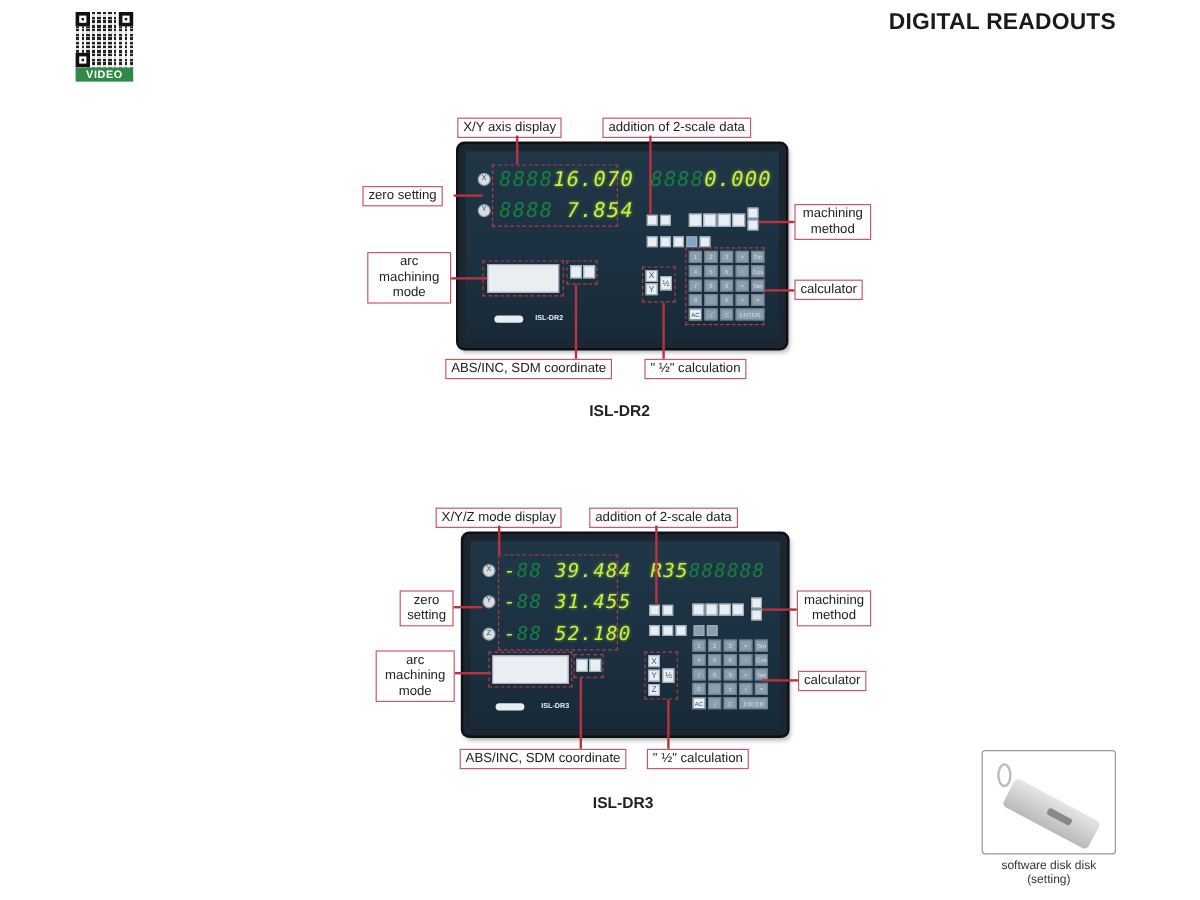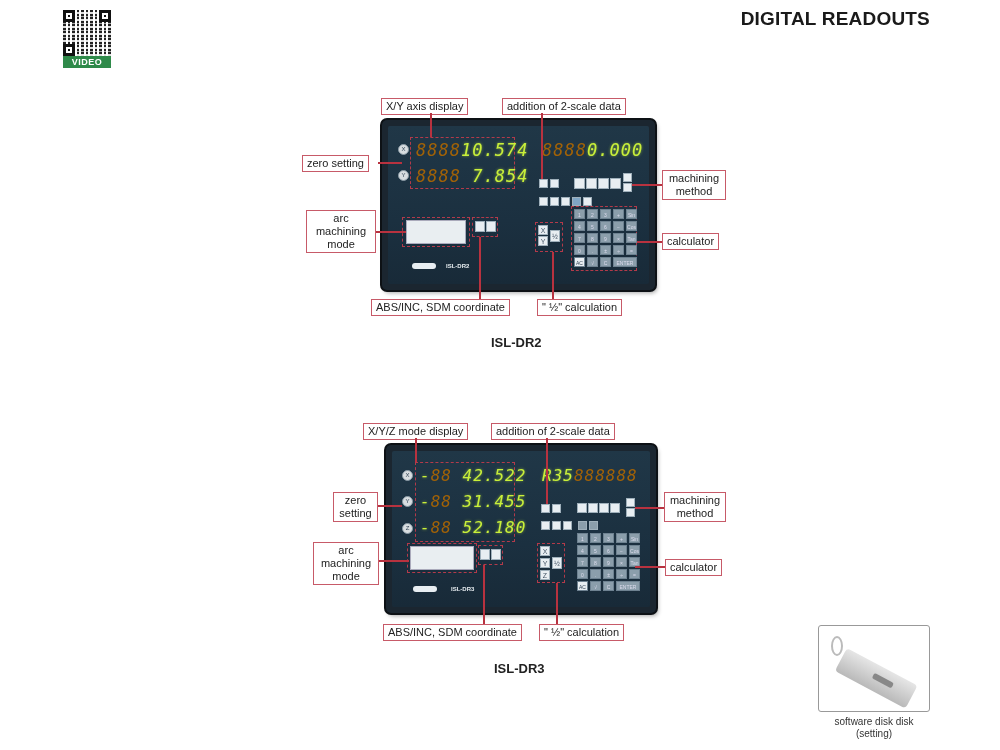--- a/index.html
+++ b/index.html
@@ -16,21 +16,21 @@
   .qr-grid .noise { position: absolute; inset: 0; background:
       repeating-linear-gradient(0deg, rgba(255,255,255,.85) 0 2px, transparent 2px 4px, rgba(255,255,255,.6) 4px 5px, transparent 5px 7px); }
   .qr-badge { width: 48px; height: 12px; background: #2f8a4a; color: #fff; font-size: 9px; font-weight: bold; text-align: center; line-height: 12px; letter-spacing: .5px; }
 
   .title { position: absolute; right: 70px; top: 8px; font-size: 19px; font-weight: bold; color: #1a1a1a; letter-spacing: .2px; }
 
   
   .device { position: absolute; background: #1b2630; border-radius: 5px; box-shadow: 0 0 0 2px #0d1115, 2px 3px 4px rgba(0,0,0,.35); }
   .device .inner { position: absolute; inset: 6px; background: linear-gradient(180deg, #203747 0%, #1b3040 60%, #182a38 100%); border-radius: 2px; }
   .seg { position: absolute; font-family: "DejaVu Sans Mono", monospace; font-style: italic; color: #c9f03a; text-shadow: 0 0 3px rgba(200,240,60,.6); white-space: pre; letter-spacing: 1px; }
-  .seg .dim { color: #a16207; text-shadow: none; }
+  .seg .dim { color: #15803d; text-shadow: none; }
   .axis-btn { position: absolute; width: 11px; height: 11px; border-radius: 50%; background: #d8dde0; border: 1px solid #8a9aa5; font-size: 6px; color: #345; text-align: center; line-height: 9px; }
   .dash-box { position: absolute; border: 1px dashed #b33a4a; }
   .key { position: absolute; background: #e8eef2; border: 1px solid #9fb0bb; font-size: 5px; color: #456; text-align: center; }
   .calc { position: absolute; display: grid; gap: 2px; }
   .calc .ck { background: #8b9eab; border: 1px solid #6e8291; font-size: 5px; color: #dde; text-align: center; line-height: 10px; }
   .calc .ck.ac { background: #e8eef2; color: #345; }
   .arcpad { position: absolute; background: #e9eef1; border: 1px solid #aab; }
   .brand { position: absolute; font-size: 6px; color: #e8eef2; font-weight: bold; }
   .brand-logo { position: absolute; width: 24px; height: 6px; background: #e8eef2; border-radius: 3px; }
 
@@ -61,21 +61,21 @@
 </div>
 <div class="title">DIGITAL READOUTS</div>
 
 <div class="device" style="left:382px;top:120px;width:273px;height:170px;">
   <div class="inner"></div>
 </div>
 
 <div class="dash-box" style="left:410px;top:137px;width:105px;height:52px;"></div>
 <span class="axis-btn" style="left:398px;top:144px;">X</span>
 <span class="axis-btn" style="left:398px;top:170px;">Y</span>
-<div class="seg" style="left:416px;top:140px;font-size:17px;"><span class="dim">8888</span><span>10.574</span></div>
+<div class="seg" style="left:416px;top:140px;font-size:17px;"><span class="dim">8888</span><span>16.070</span></div>
 <div class="seg" style="left:416px;top:166px;font-size:17px;"><span class="dim">8888</span> <span>7.854</span></div>
 <div class="seg" style="left:542px;top:140px;font-size:17px;"><span class="dim">8888</span><span>0.000</span></div>
 
 <span class="key" style="left:539px;top:179px;width:9px;height:9px;"></span>
 <span class="key" style="left:550px;top:179px;width:9px;height:9px;"></span>
 
 <span class="key" style="left:574px;top:178px;width:11px;height:11px;"></span>
 <span class="key" style="left:586px;top:178px;width:11px;height:11px;"></span>
 <span class="key" style="left:598px;top:178px;width:11px;height:11px;"></span>
 <span class="key" style="left:610px;top:178px;width:11px;height:11px;"></span>
@@ -148,21 +148,21 @@
 
 <div class="model" style="left:491px;top:335px;">ISL-DR2</div>
 
 <div class="device" style="left:386px;top:445px;width:270px;height:168px;">
   <div class="inner"></div>
 </div>
 <div class="dash-box" style="left:415px;top:462px;width:100px;height:80px;"></div>
 <span class="axis-btn" style="left:402px;top:470px;">X</span>
 <span class="axis-btn" style="left:402px;top:496px;">Y</span>
 <span class="axis-btn" style="left:402px;top:523px;">Z</span>
-<div class="seg" style="left:420px;top:466px;font-size:16px;"><span>-</span><span class="dim">88</span> <span>42.522</span></div>
+<div class="seg" style="left:420px;top:466px;font-size:16px;"><span>-</span><span class="dim">88</span> <span>39.484</span></div>
 <div class="seg" style="left:420px;top:492px;font-size:16px;"><span>-</span><span class="dim">88</span> <span>31.455</span></div>
 <div class="seg" style="left:420px;top:518px;font-size:16px;"><span>-</span><span class="dim">88</span> <span>52.180</span></div>
 <div class="seg" style="left:542px;top:466px;font-size:16px;"><span>R35</span><span class="dim">888888</span></div>
 <span class="key" style="left:541px;top:504px;width:9px;height:9px;"></span>
 <span class="key" style="left:552px;top:504px;width:9px;height:9px;"></span>
 <span class="key" style="left:577px;top:503px;width:10px;height:10px;"></span>
 <span class="key" style="left:588px;top:503px;width:10px;height:10px;"></span>
 <span class="key" style="left:599px;top:503px;width:10px;height:10px;"></span>
 <span class="key" style="left:610px;top:503px;width:10px;height:10px;"></span>
 <span class="key" style="left:626px;top:498px;width:9px;height:9px;"></span>

